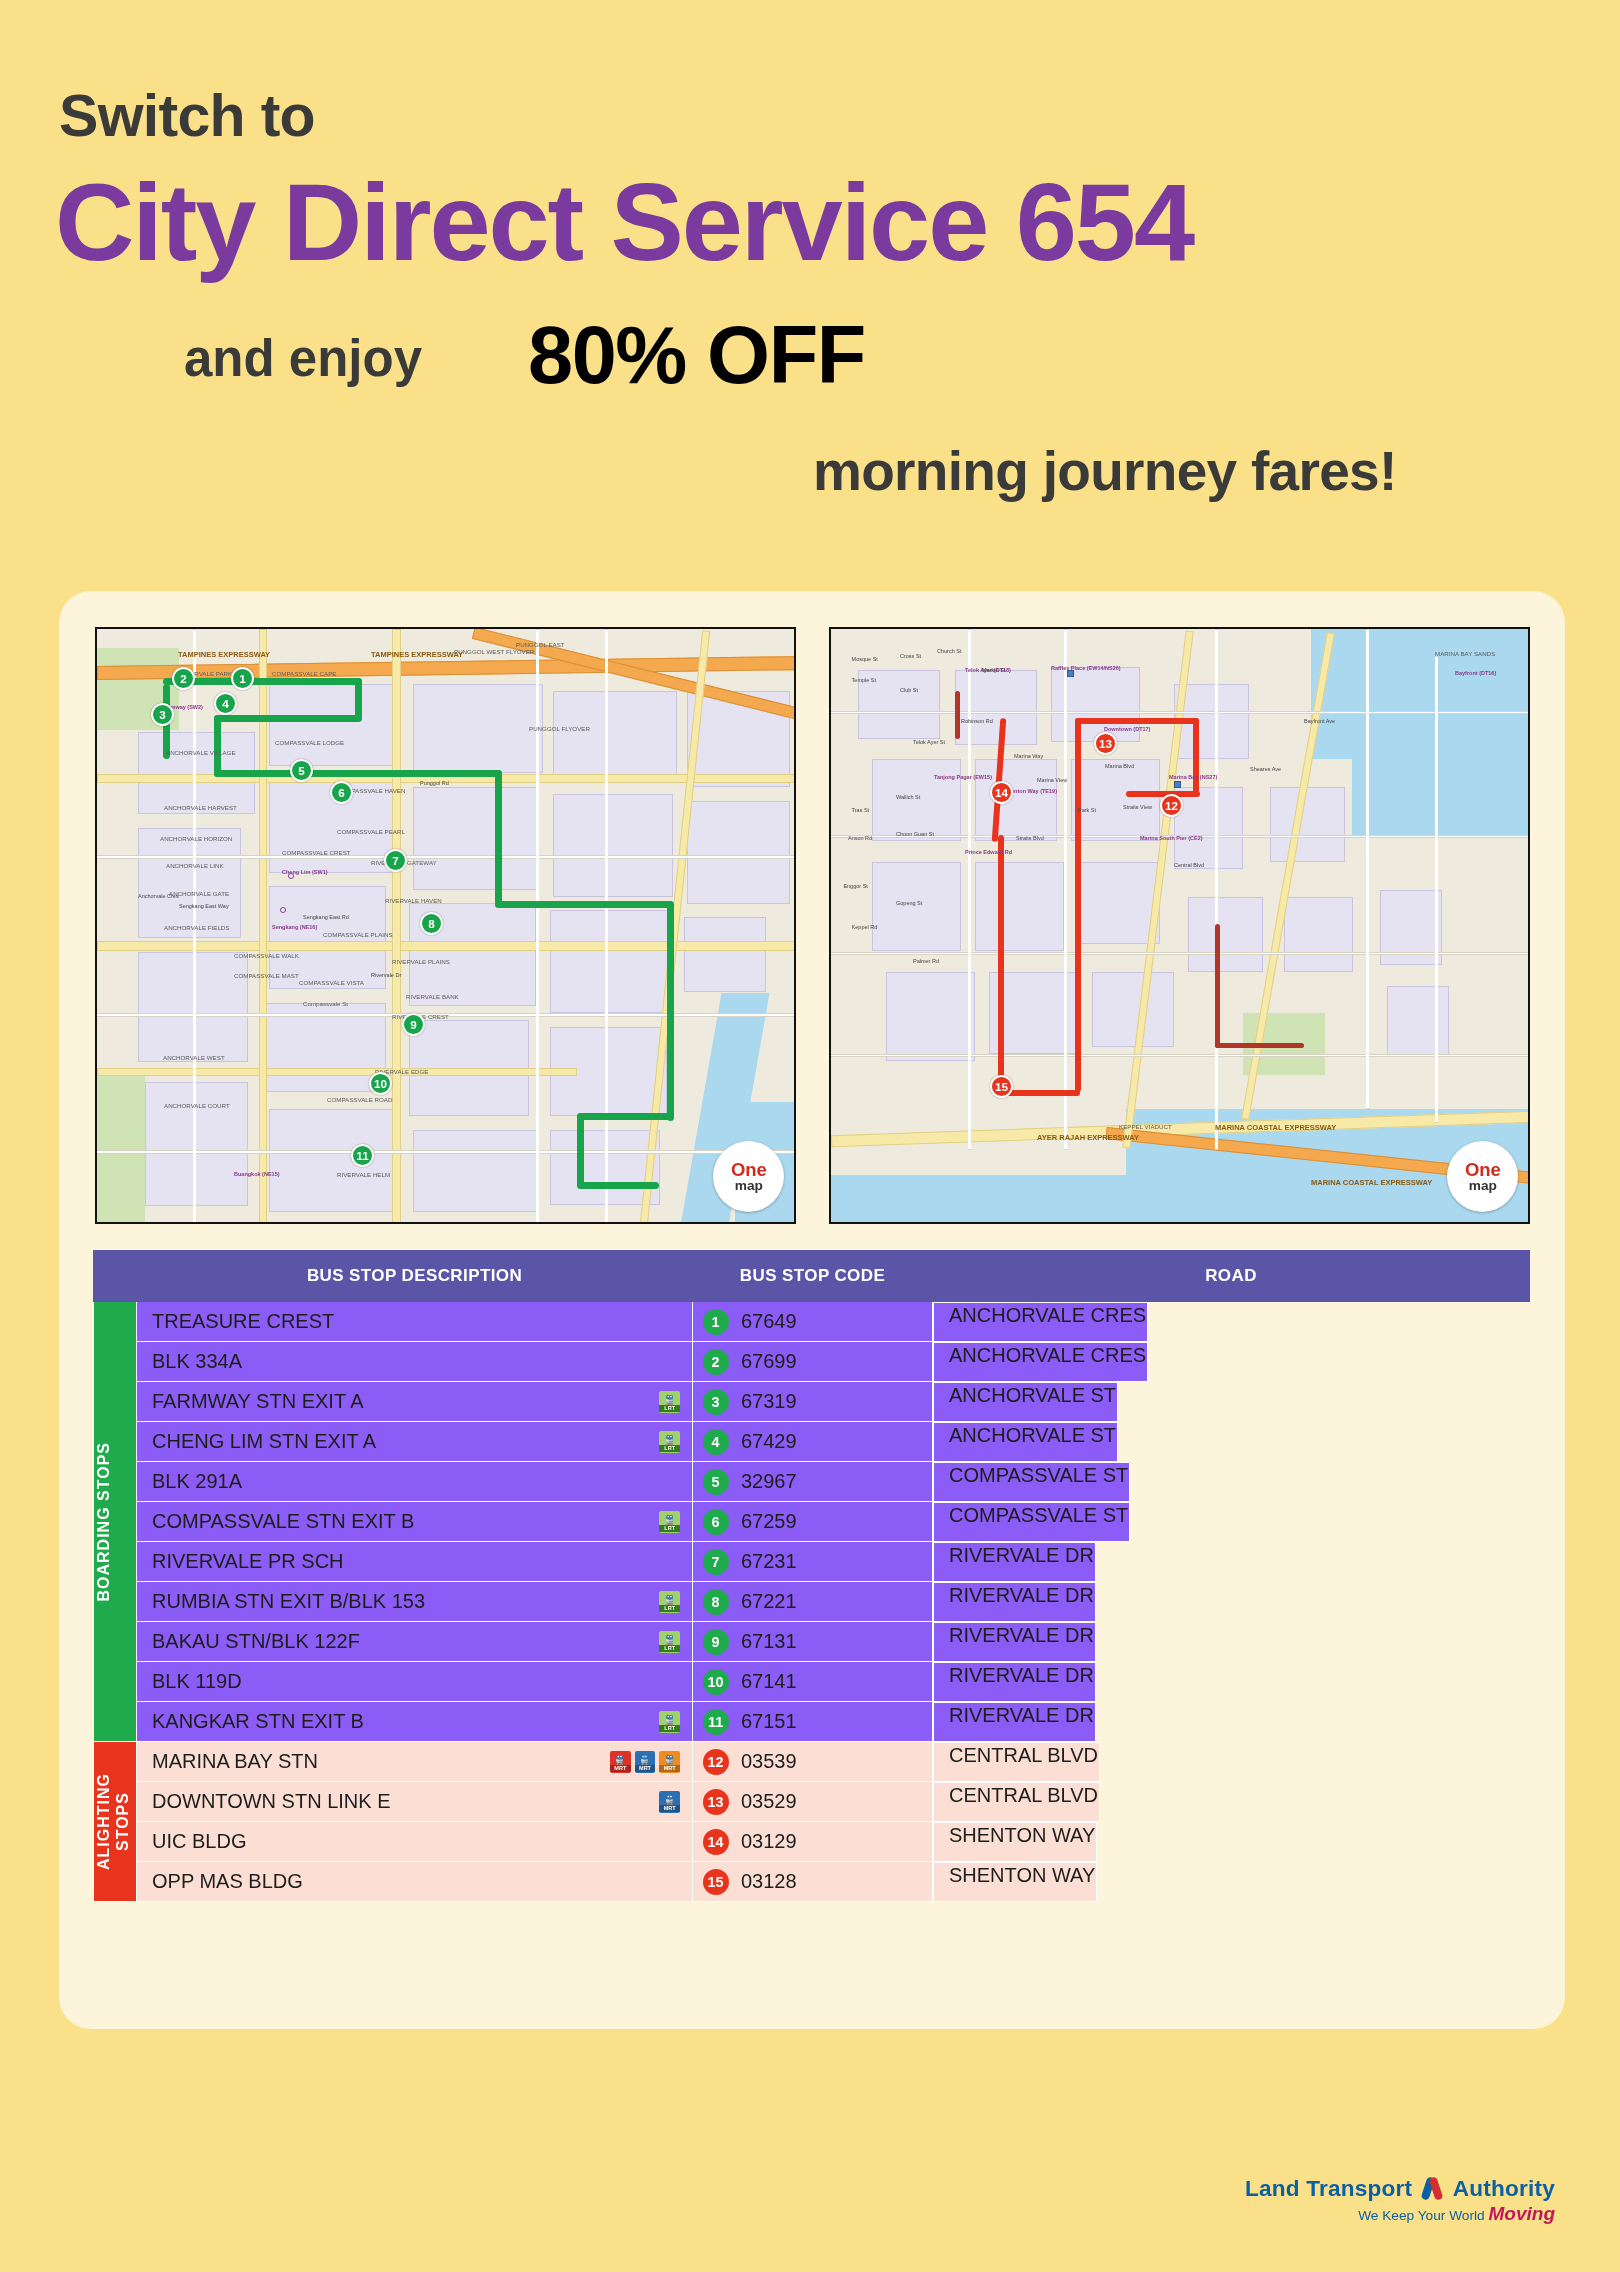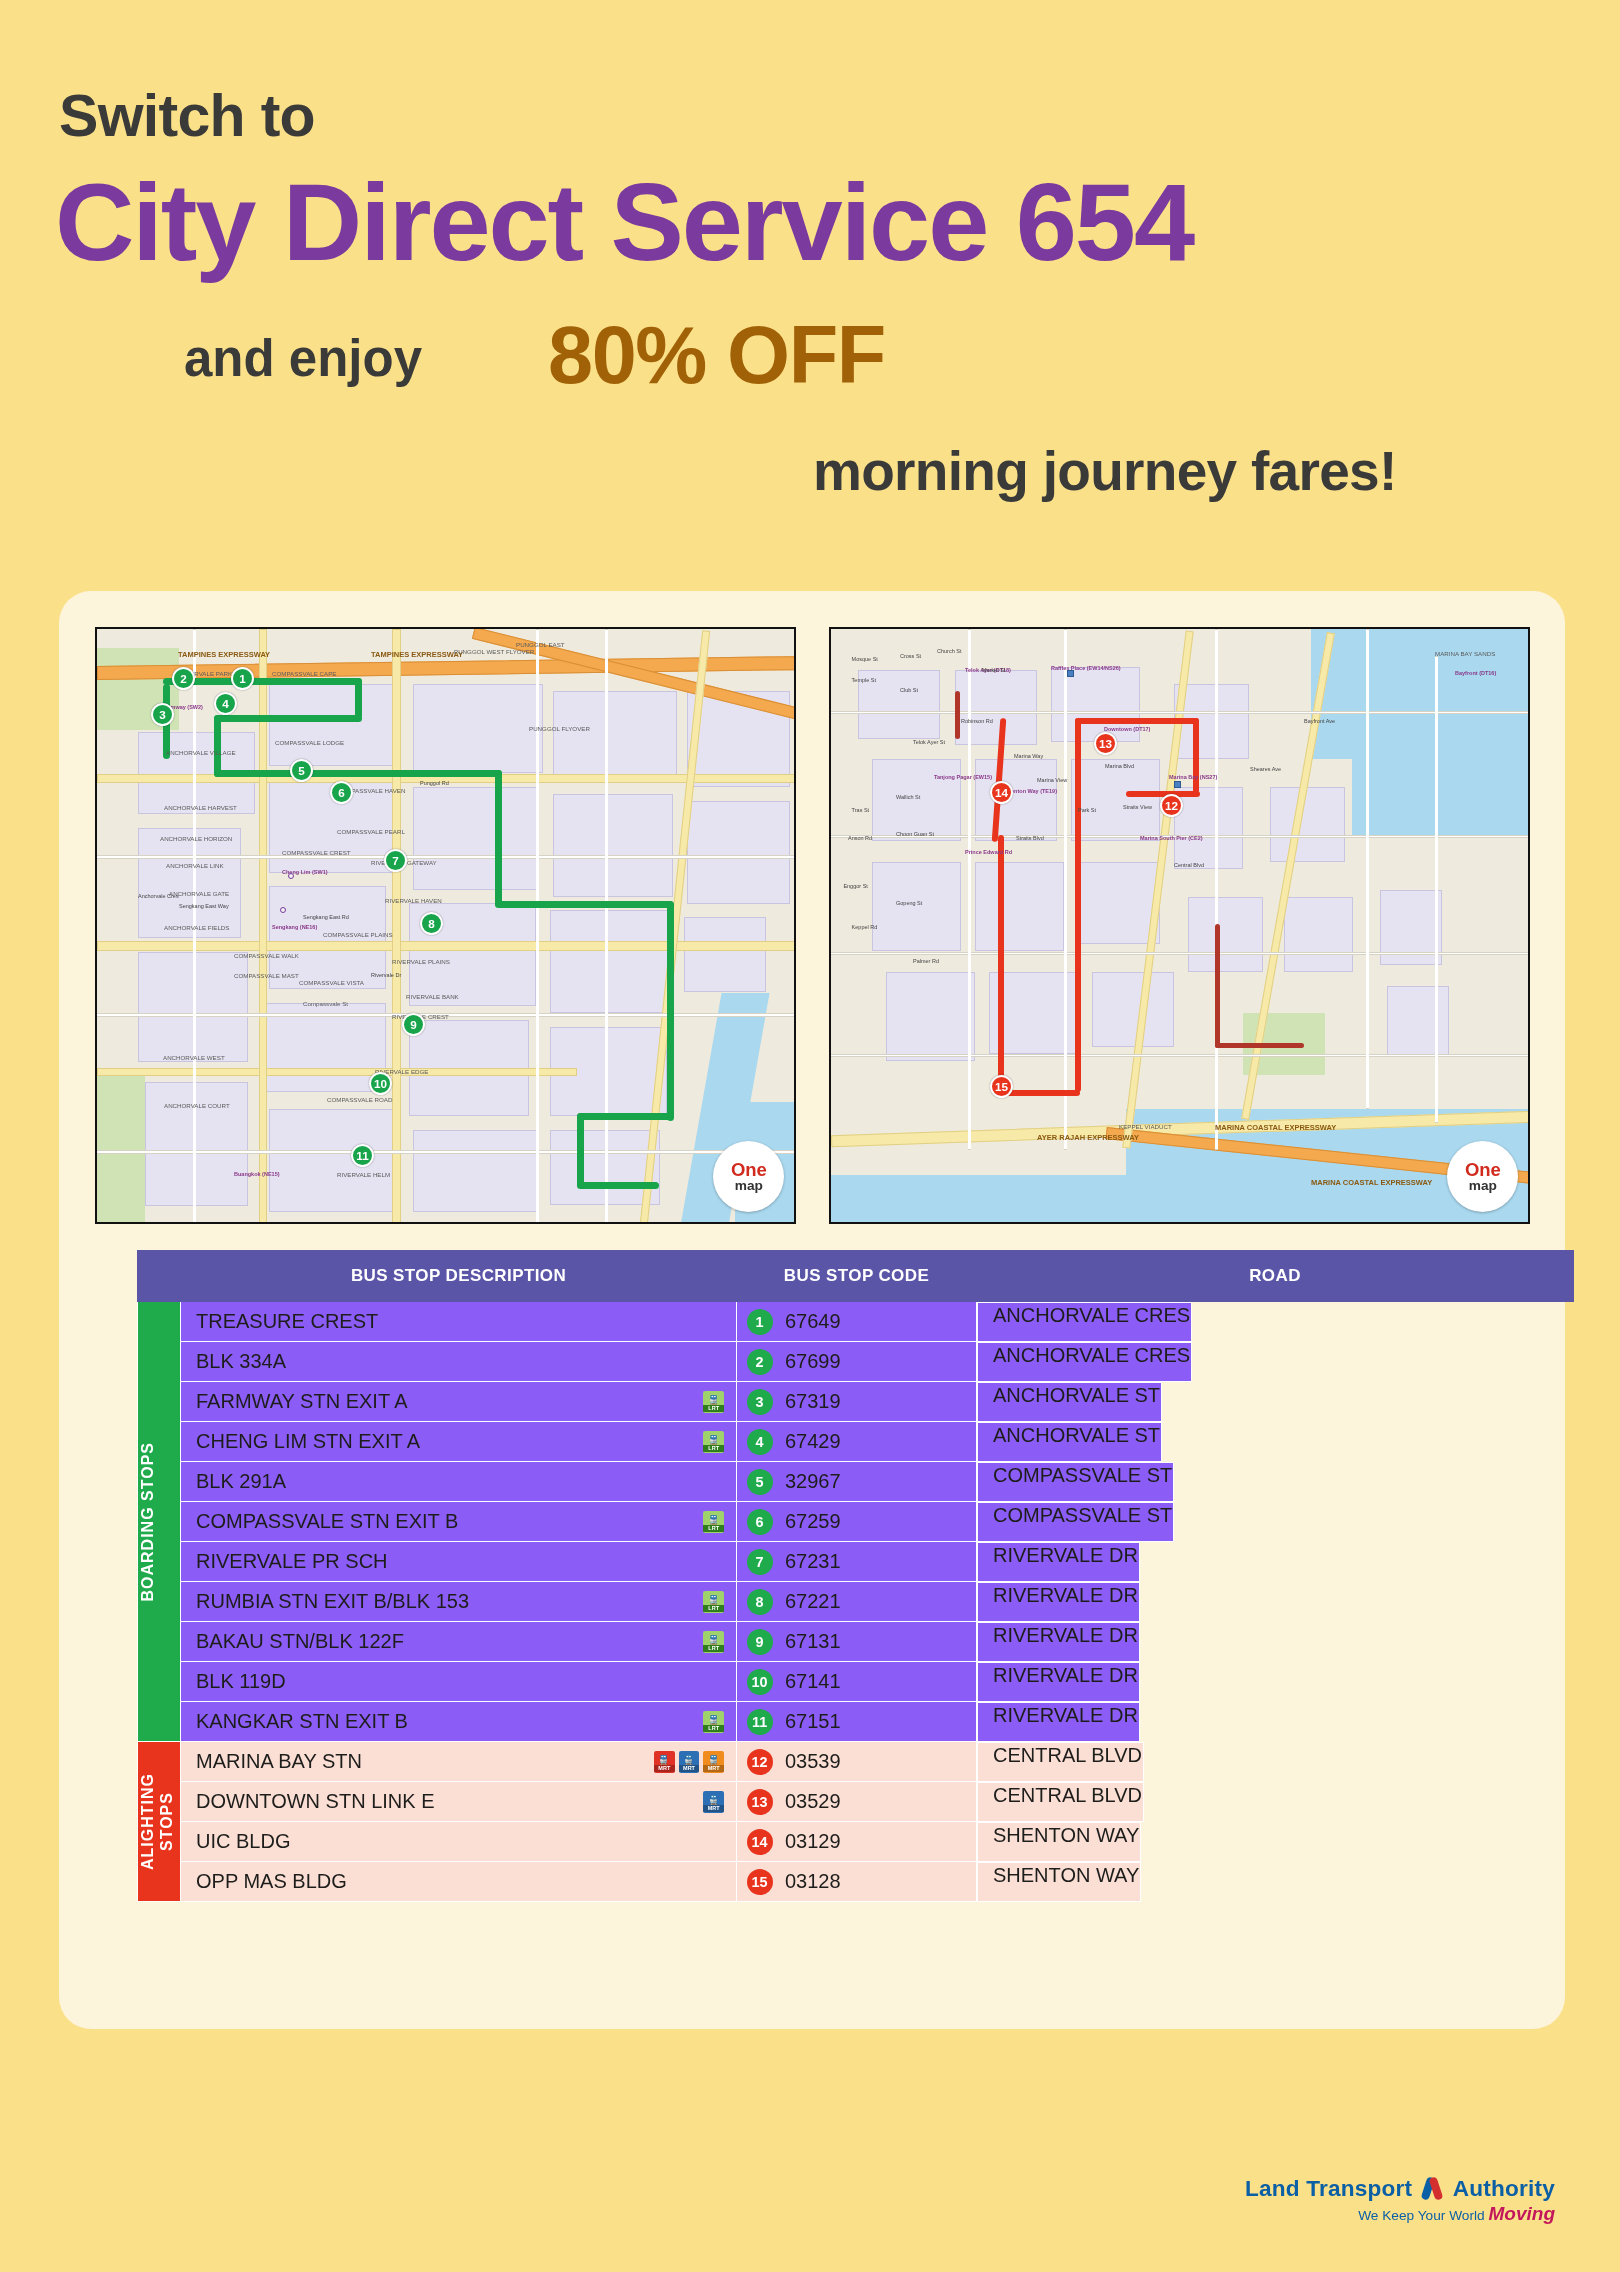--- a/index.html
+++ b/index.html
@@ -21,22 +21,22 @@
   .h-main {
     position:absolute; left:55px; top:158px;
     font-size:110px; font-weight:bold; color:#7a3a9e; letter-spacing:-2.1px;
     white-space:nowrap;
   }
   .h-enjoy {
     position:absolute; left:184px; top:329px;
     font-size:51px; font-weight:bold; color:#3a3a38;
   }
   .h-off {
-    position:absolute; left:548px; top:309px;
-    font-size:81px; font-weight:bold; color:#a16207; letter-spacing:-1.4px;
+    position:absolute; left:528px; top:309px;
+    font-size:81px; font-weight:bold; color:#000000; letter-spacing:-1.4px;
   }
   .h-morning {
     position:absolute; left:813px; top:439px;
     font-size:55px; font-weight:bold; color:#3a3a38; letter-spacing:-0.7px;
   }
 
   
   .card {
     position:absolute; left:59px; top:591px; width:1506px; height:1438px;
     background:#fdf4dc; border-radius:32px;
@@ -387,21 +387,21 @@
         <div class="pin r" style="left:159px;top:446px;">15</div>
 
         <div class="onemap">
           <div class="om1">One</div>
           <div class="om2">map</div>
         </div>
       </div>
     </div>
   </div>
 
-  <div class="tablewrap" style="left:34px;top:659px;margin-left:44px;">
+  <div class="tablewrap" style="left:34px;top:659px;">
     <table class="stops">
       <colgroup>
         <col style="width:43px">
         <col style="width:556px">
         <col style="width:240px">
         <col style="width:597px">
       </colgroup>
       <thead>
         <tr>
           <th style="background:#5b55a8;border-color:#5b55a8;"></th>

